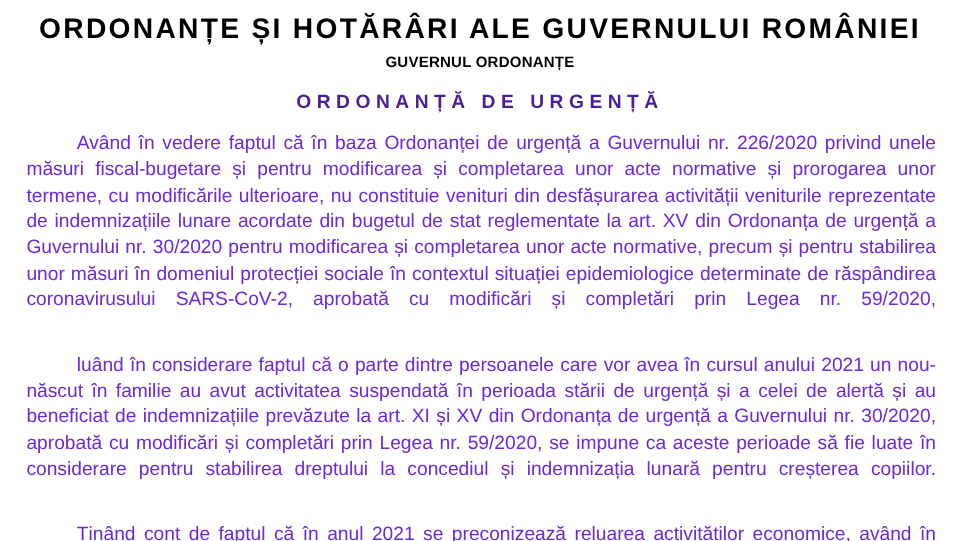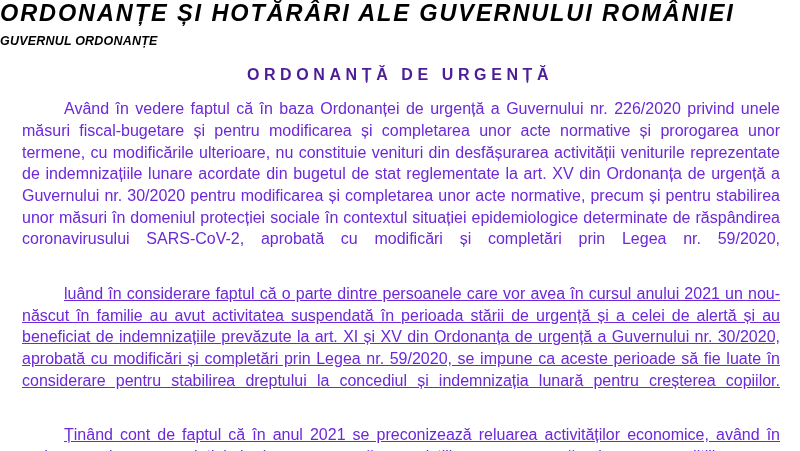--- a/index.html
+++ b/index.html
@@ -21,22 +21,22 @@
     width: 800px;
     height: 451px;
     box-sizing: border-box;
     padding: 0;
     position: relative;
     background: #ffffff;
   }
 
   
   .masthead {
-    text-align: left;
-    font-style: italic;
+    text-align: center;
+    padding-top: 11px;
   }
   .masthead-title {
     font-size: 23.5px;
     font-weight: bold;
     letter-spacing: 1.9px;
     line-height: 1.12;
     white-space: nowrap;
     color: #000;
   }
   .masthead-sub {
@@ -80,21 +80,20 @@
   .para {
     font-size: 16px;
     line-height: 1.355;
     text-align: justify;
     text-justify: inter-word;
     color: #6d28d9;
     margin: 11px;
   }
   .para + .para {
     margin-top: 1px;
-    text-decoration: underline;
   }
   
   .para::after {
     content: "";
     display: inline-block;
     width: 100%;
   }
 </style>
 </head>
 <body>

